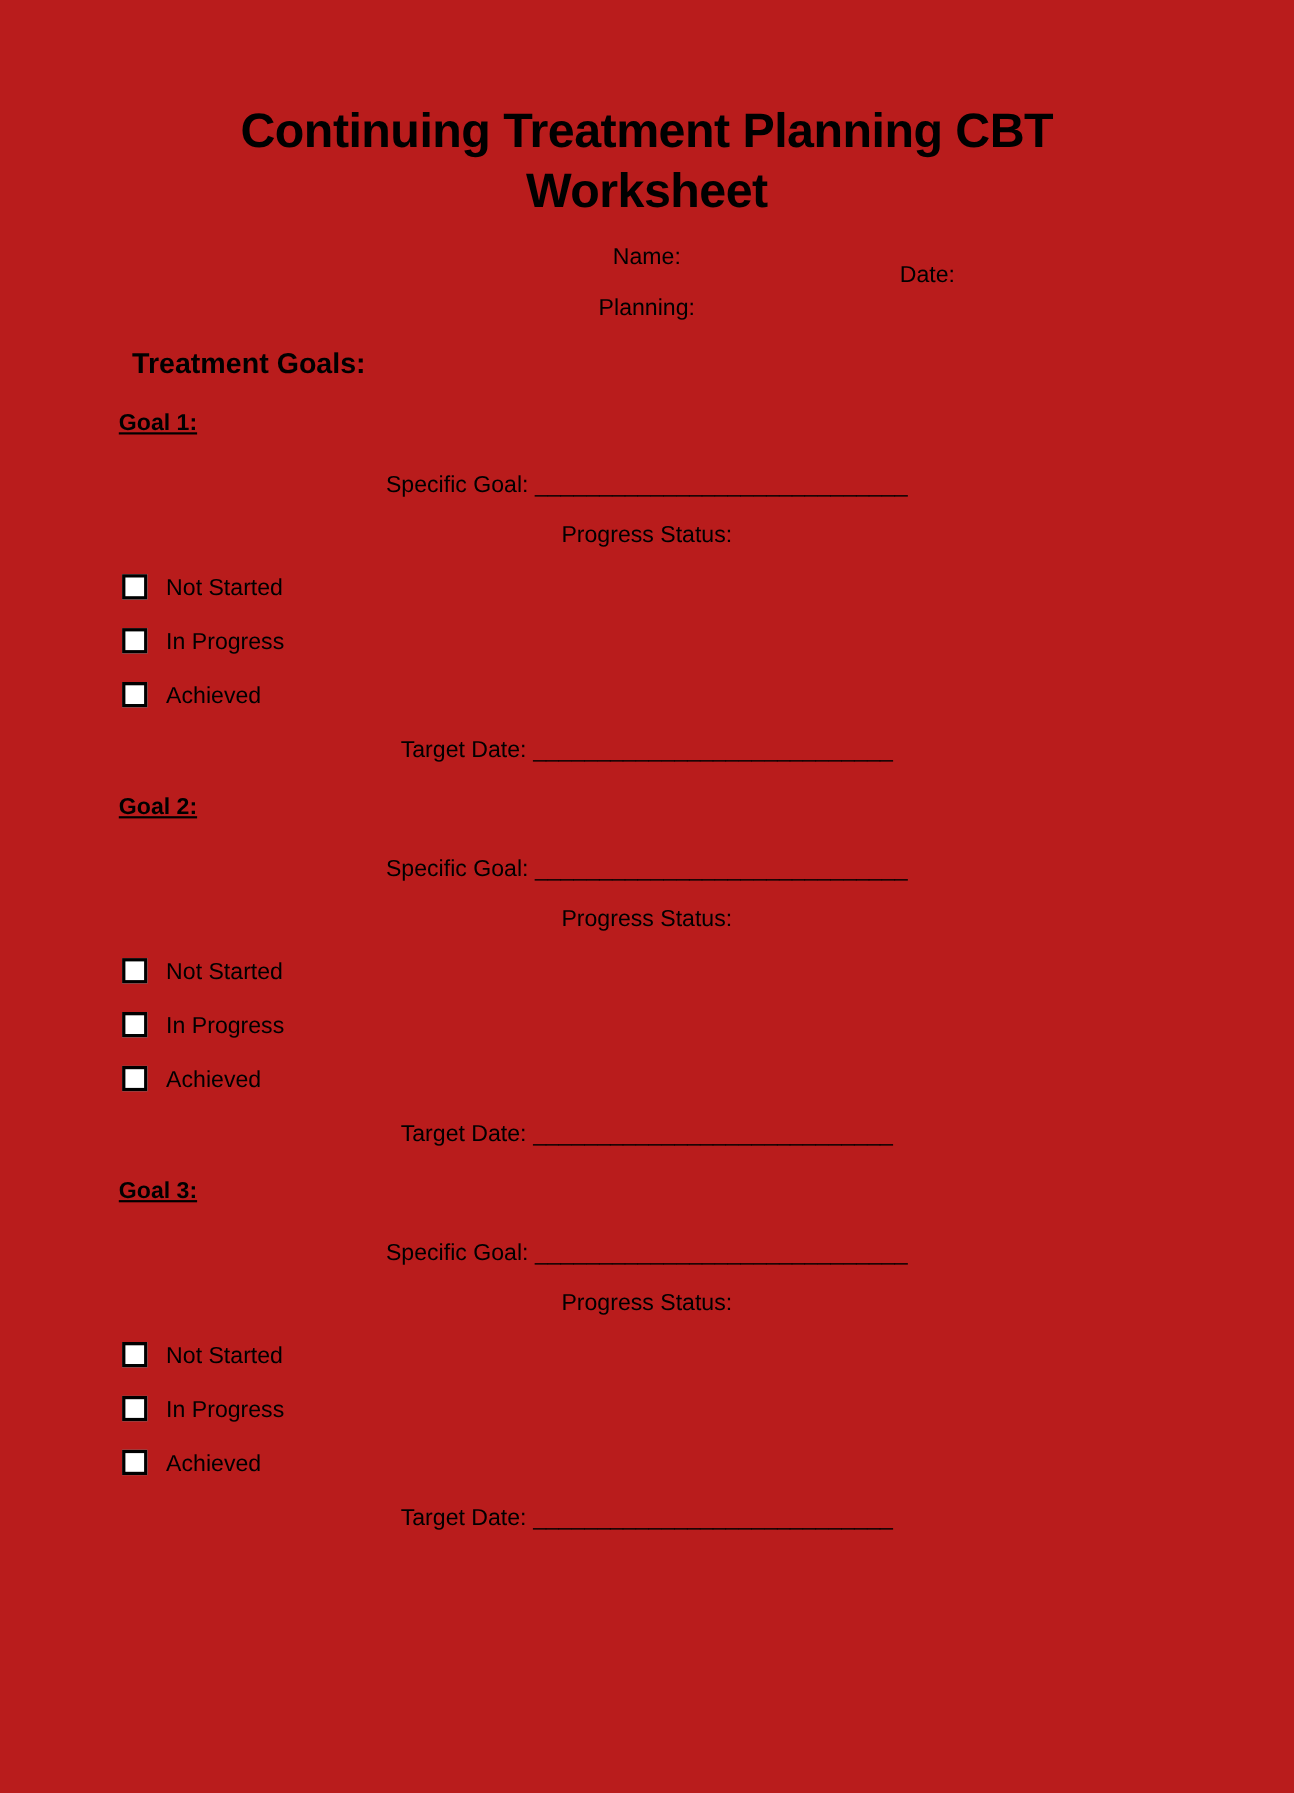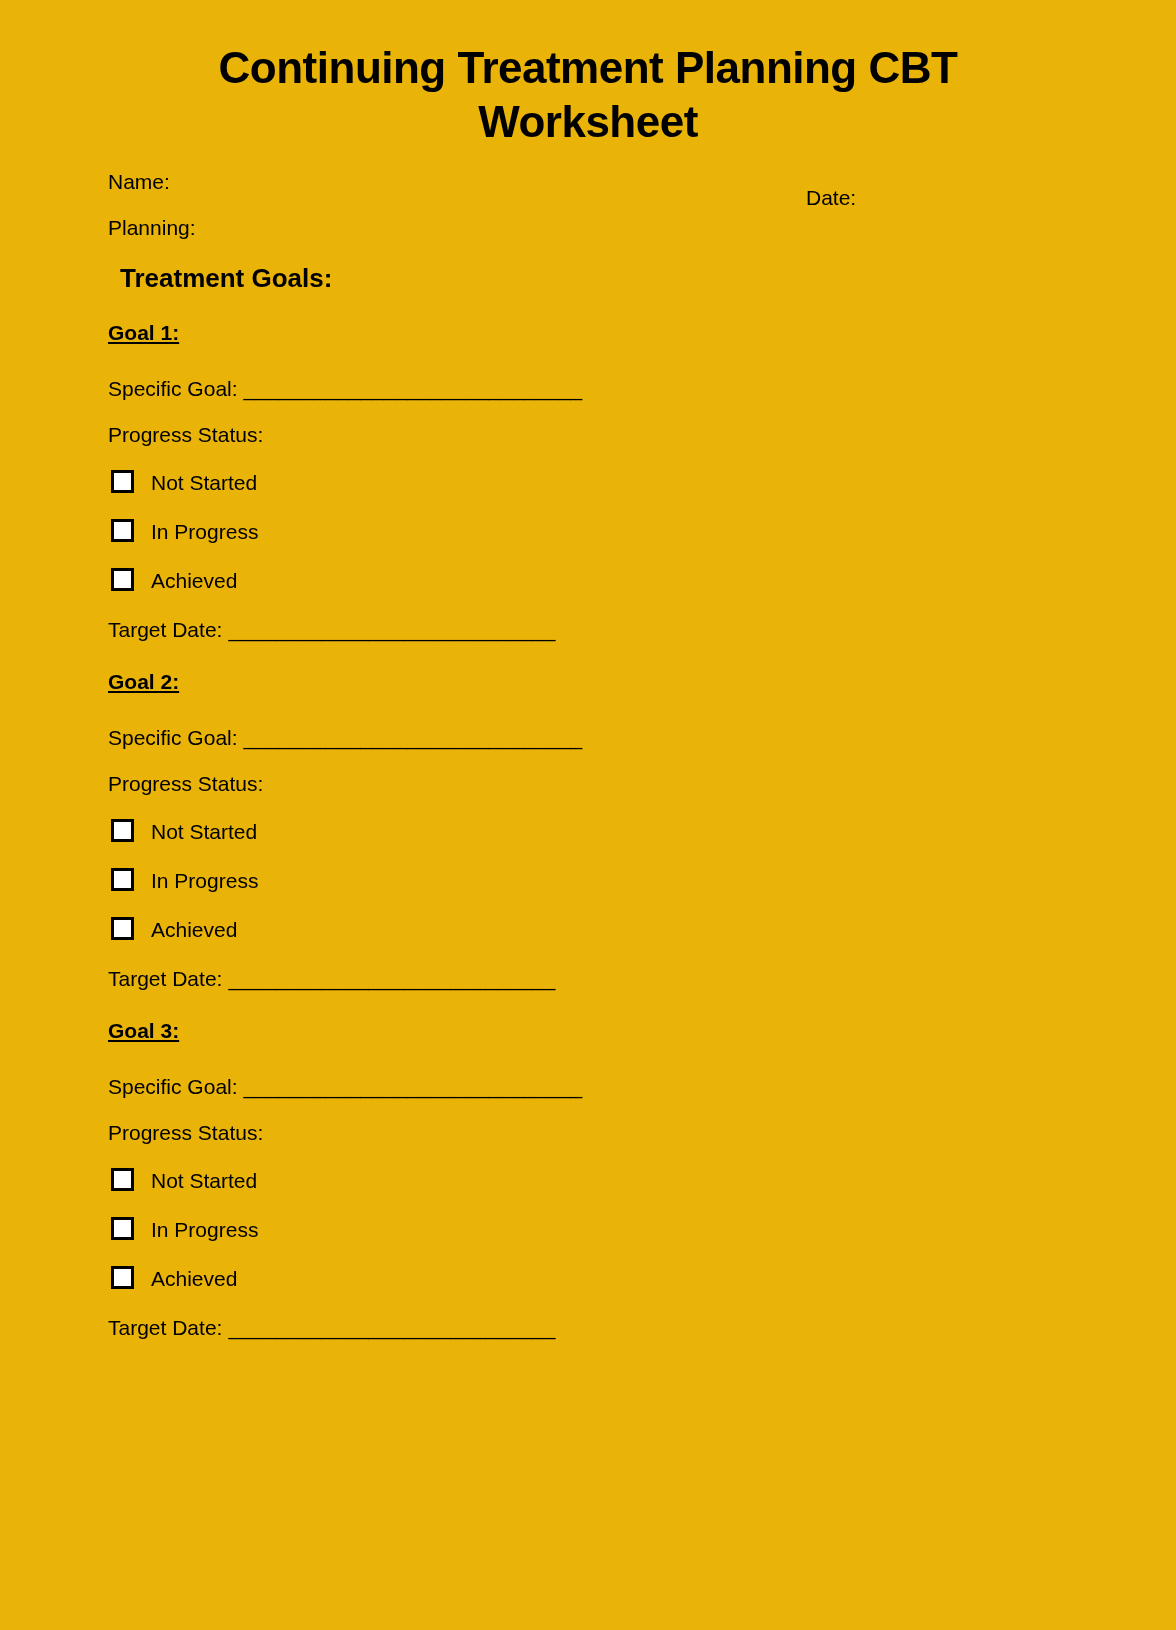--- a/index.html
+++ b/index.html
@@ -11,41 +11,42 @@
     width: 1176px;
     height: 1630px;
     overflow: hidden;
     font-family: "Liberation Sans", sans-serif;
     color: #000000;
   }
   .page {
     box-sizing: border-box;
     width: 1176px;
     height: 1630px;
-    padding: 41px 108px 0 108px;
-    background: #eab308;
+    padding: 93px 108px 0 108px;
+    background: #b91c1c;
   }
   .title {
     margin: 0;
     font-size: 44px;
     line-height: 54px;
     font-weight: bold;
     text-align: center;
     letter-spacing: -0.5px;
   }
   .section-heading {
     font-size: 21px;
     line-height: 26px;
     font-weight: bold;
     margin: 66px 0 20px 0;
   }
   .row {
     font-size: 21px;
     line-height: 26px;
-    margin: 20px 0;
+    margin: 20px 12px;
+    text-align: center;
   }
   .name-date-row {
     position: relative;
   }
   .date-label {
     position: absolute;
     left: 698px;
     top: 16px;
   }
   .goals-heading {

